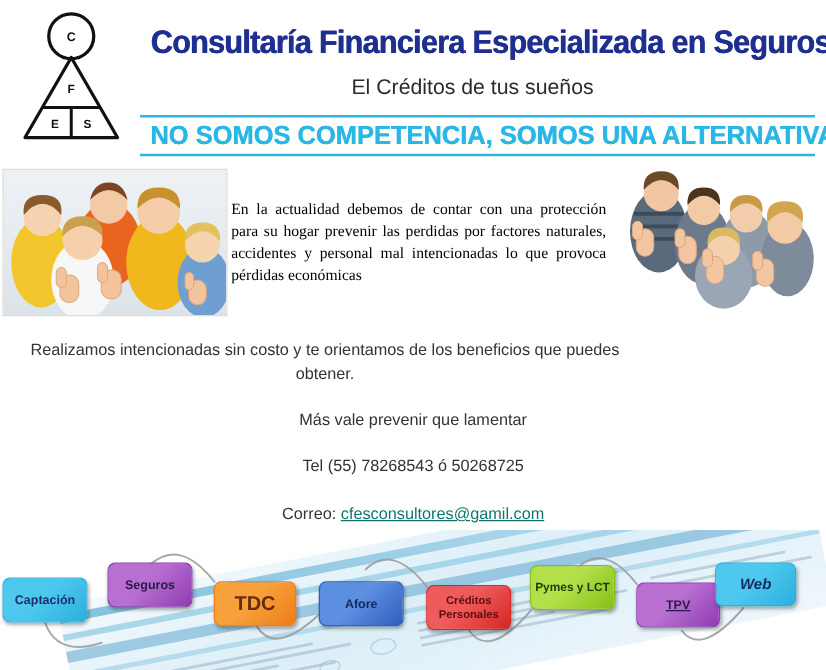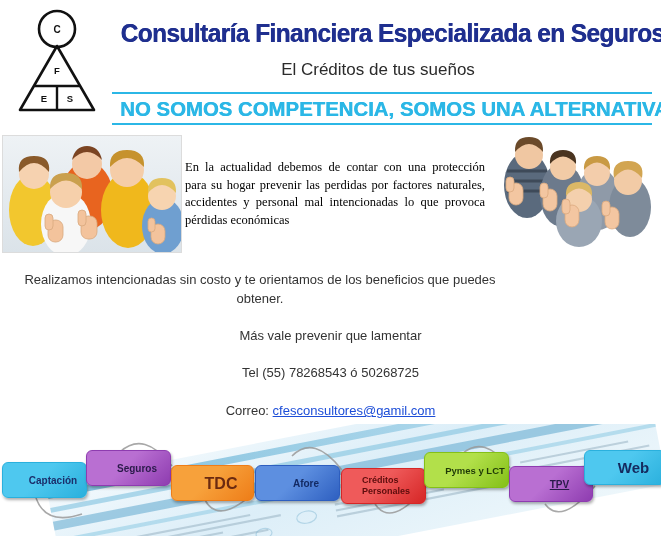--- a/index.html
+++ b/index.html
@@ -37,22 +37,22 @@
   .c2{padding-top:18px;}
   .c3{padding-top:18px;}
   .c4{padding-top:19px;}
   .maillink{color:#16586b;text-decoration:underline;}
 
   
   .diagram{position:absolute;left:0;top:424px;width:661px;height:112px;overflow:hidden;}
   .diagbg{position:absolute;left:0;top:0;width:661px;height:112px;}
   .arcs{position:absolute;left:0;top:0;width:661px;height:112px;}
   .node{position:absolute;border-radius:6px;display:flex;align-items:center;justify-content:center;
-    text-align:left;font-weight:bold;line-height:11px;
-    box-shadow:1px 2px 3px rgba(0,0,0,0.32);padding-left:17px;}
+    text-align:center;font-weight:bold;line-height:11px;
+    box-shadow:1px 2px 3px rgba(0,0,0,0.32);}
   .node span{display:block;padding:0 3px;}
 </style>
 </head>
 <body>
 
 <div class="page">
 
   <div class="header">
 
     <div class="logo">
@@ -161,21 +161,21 @@
       </svg>
     </div>
   </div>
 
   <div class="contact">
     <div class="line c1">Realizamos intencionadas sin costo y te orientamos de los beneficios que puedes obtener.</div>
     <div class="line c2">Más vale prevenir que lamentar</div>
     <div class="line c3">Tel (55) 78268543 ó 50268725</div>
     <div class="line c4">
       <span>Correo:</span>
-      <a class="maillink" href="#" style="color: #1d4ed8;">cfesconsultores@gamil.com</a>
+      <a class="maillink" href="#" style="color: #0f766e;">cfesconsultores@gamil.com</a>
     </div>
   </div>
 
   <div class="diagram">
 
     <svg class="diagbg" viewBox="0 0 661 112" preserveAspectRatio="none">
       <defs>
         <linearGradient id="docg" x1="0" y1="0" x2="1" y2="1">
           <stop offset="0%" stop-color="#f4fafd"></stop>
             <stop offset="45%" stop-color="#dceef8"></stop>
@@ -242,19 +242,19 @@
       </div>
       <div class="node" style="left: 341px; top: 44px; width: 66px; height: 34px; font-size: 9px; color: rgb(93, 13, 13); background: linear-gradient(135deg, rgb(239, 90, 90) 0%, rgb(239, 90, 90) 45%, rgb(214, 38, 38) 100%); border: 1px solid rgb(214, 38, 38);">
         <span>Créditos Personales</span>
       </div>
       <div class="node" style="left: 424px; top: 28px; width: 66px; height: 34px; font-size: 9.5px; color: rgb(31, 58, 7); background: linear-gradient(135deg, rgb(178, 224, 74) 0%, rgb(178, 224, 74) 45%, rgb(132, 192, 24) 100%); border: 1px solid rgb(132, 192, 24);">
         <span>Pymes y LCT</span>
       </div>
       <div class="node" style="left: 509px; top: 42px; width: 65px; height: 34px; font-size: 10px; color: rgb(42, 26, 74); background: linear-gradient(135deg, rgb(185, 111, 210) 0%, rgb(185, 111, 210) 45%, rgb(142, 60, 176) 100%); border: 1px solid rgb(142, 60, 176); text-decoration: underline;">
         <span>TPV</span>
       </div>
-      <div class="node" style="left: 584px; top: 26px; width: 63px; height: 33px; font-size: 15px; color: rgb(21, 42, 94); background: linear-gradient(135deg, rgb(78, 200, 239) 0%, rgb(78, 200, 239) 45%, rgb(42, 176, 221) 100%); border: 1px solid rgb(42, 176, 221);">
+      <div class="node" style="left: 572px; top: 26px; width: 63px; height: 33px; font-size: 12px; color: rgb(21, 42, 94); background: linear-gradient(135deg, rgb(78, 200, 239) 0%, rgb(78, 200, 239) 45%, rgb(42, 176, 221) 100%); border: 1px solid rgb(42, 176, 221); font-style: italic;">
         <span>Web</span>
       </div>
     </div>
   </div>
 
 </div>
 
 </body></html>

